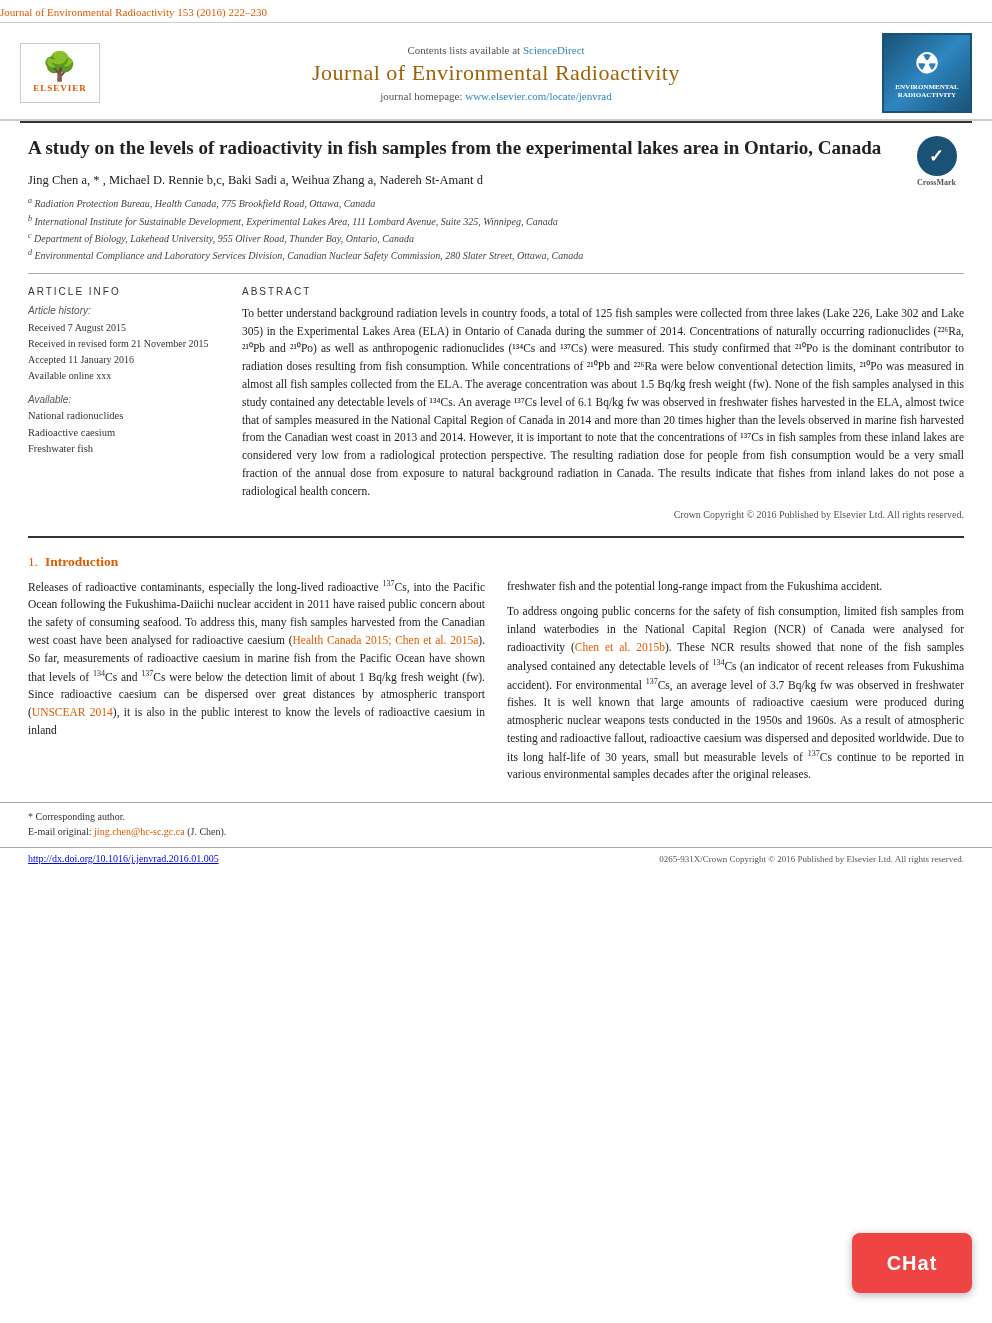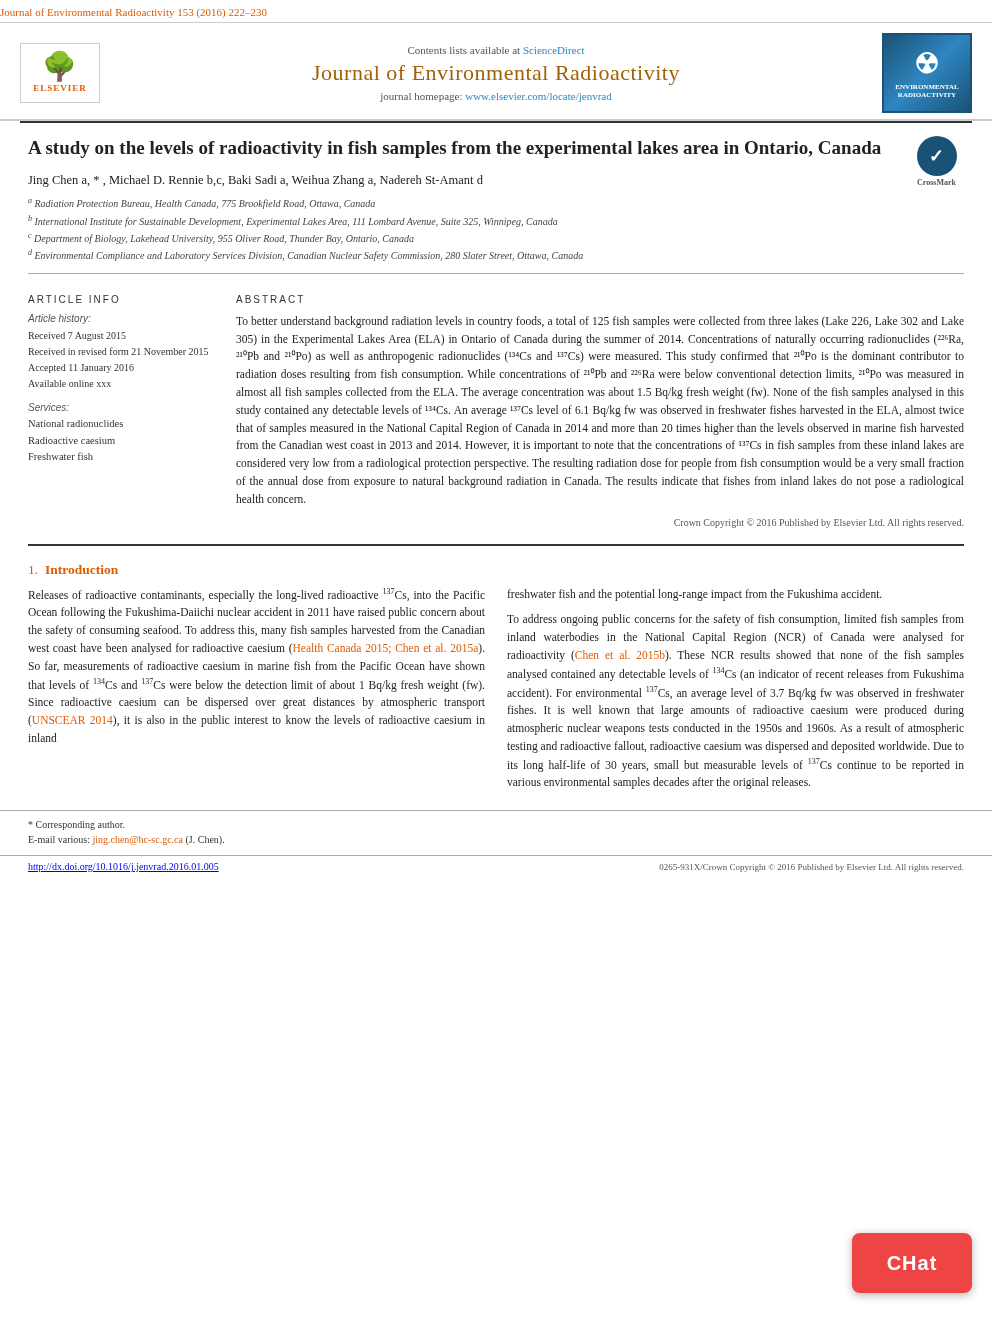--- a/index.html
+++ b/index.html
@@ -140,22 +140,22 @@
       color: #444;
       line-height: 1.6;
       margin-bottom: 8px;
       font-style: italic;
     }
     .affiliations sup { font-size: 8px; }
     .divider-mid { border: none; border-top: 1px solid #aaa; margin: 8px 0; }
 
     .two-col {
       display: flex;
-      gap: 8px;
-      margin-top: 20px;
+      gap: 14px;
+      margin-top: 12px;
     }
     .left-col {
       width: 200px;
       flex-shrink: 0;
     }
     .right-col {
       flex: 1;
     }
     .section-heading {
       font-size: 10px;
@@ -345,21 +345,21 @@
 
   <div class="two-col">
 
     <div class="left-col">
       <div class="section-heading">ARTICLE INFO</div>
       <div class="article-history-label">Article history:</div>
       <div class="history-row">Received 7 August 2015</div>
       <div class="history-row">Received in revised form 21 November 2015</div>
       <div class="history-row">Accepted 11 January 2016</div>
       <div class="history-row">Available online xxx</div>
-      <div class="keywords-title">Services:</div>
+      <div class="keywords-title">Available:</div>
       <div class="keyword-item">National radionuclides</div>
       <div class="keyword-item">Radioactive caesium</div>
       <div class="keyword-item">Freshwater fish</div>
     </div>
 
     <div class="right-col">
       <div class="section-heading">ABSTRACT</div>
       <div class="abstract-text">To better understand background radiation levels in country foods, a total of 125 fish samples were collected from three lakes (Lake 226, Lake 302 and Lake 305) in the Experimental Lakes Area (ELA) in Ontario of Canada during the summer of 2014. Concentrations of naturally occurring radionuclides (²²⁶Ra, ²¹⁰Pb and ²¹⁰Po) as well as anthropogenic radionuclides (¹³⁴Cs and ¹³⁷Cs) were measured. This study confirmed that ²¹⁰Po is the dominant contributor to radiation doses resulting from fish consumption. While concentrations of ²¹⁰Pb and ²²⁶Ra were below conventional detection limits, ²¹⁰Po was measured in almost all fish samples collected from the ELA. The average concentration was about 1.5 Bq/kg fresh weight (fw). None of the fish samples analysed in this study contained any detectable levels of ¹³⁴Cs. An average ¹³⁷Cs level of 6.1 Bq/kg fw was observed in freshwater fishes harvested in the ELA, almost twice that of samples measured in the National Capital Region of Canada in 2014 and more than 20 times higher than the levels observed in marine fish harvested from the Canadian west coast in 2013 and 2014. However, it is important to note that the concentrations of ¹³⁷Cs in fish samples from these inland lakes are considered very low from a radiological protection perspective. The resulting radiation dose for people from fish consumption would be a very small fraction of the annual dose from exposure to natural background radiation in Canada. The results indicate that fishes from inland lakes do not pose a radiological health concern.</div>
       <div class="copyright-line">Crown Copyright © 2016 Published by Elsevier Ltd. All rights reserved.</div>
     </div>
@@ -391,21 +391,21 @@
       </div>
     </div>
   </div>
 </div>
 
 <div class="footnote-section">
   <div class="footnote-text">
     <span>* Corresponding author.</span>
   </div>
   <div class="footnote-text">
-    <span>E-mail various:</span>
+    <span>E-mail original:</span>
     <a href="#">jing.chen@hc-sc.gc.ca</a>
     <span>(J. Chen).</span>
   </div>
 </div>
 
 <div class="footer-bar">
   <div class="footer-doi">
     <a href="#">http://dx.doi.org/10.1016/j.jenvrad.2016.01.005</a>
   </div>
   <div class="footer-issn">0265-931X/Crown Copyright © 2016 Published by Elsevier Ltd. All rights reserved.</div>

